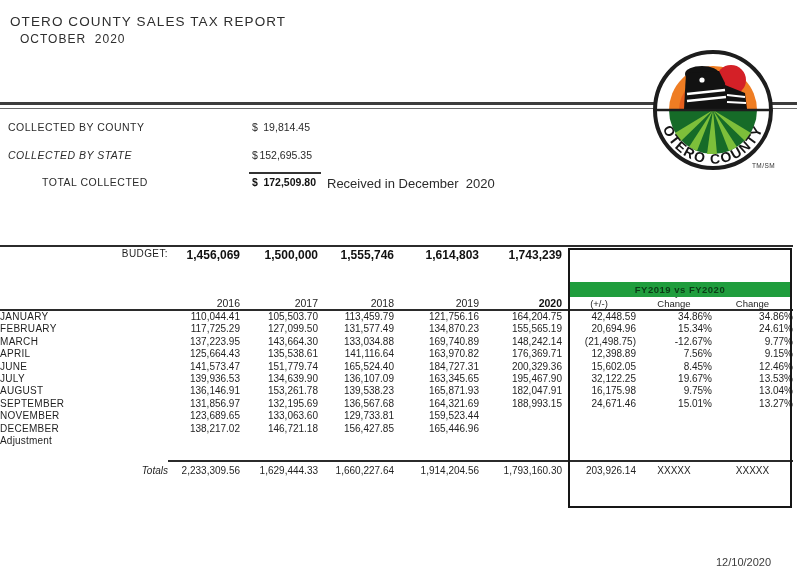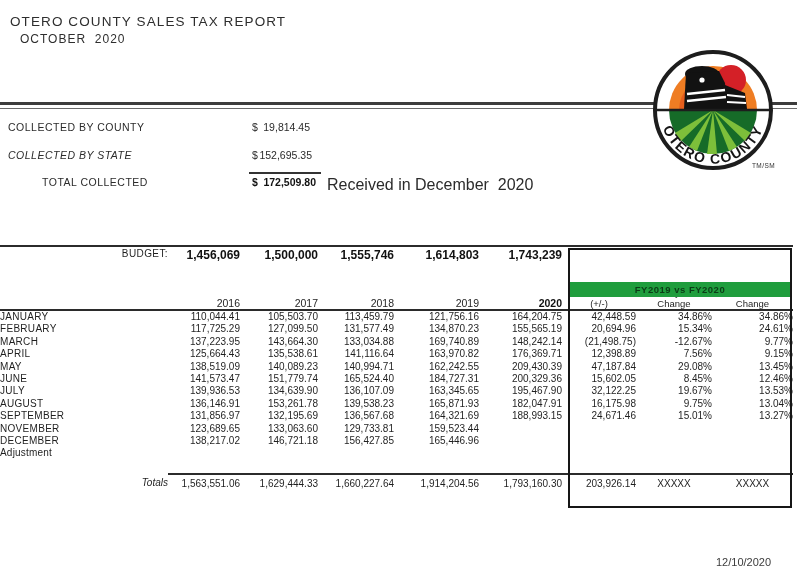--- a/index.html
+++ b/index.html
@@ -12,21 +12,21 @@
   .subtitle{position:absolute;left:20px;top:32px;font-size:12px;letter-spacing:1px;color:#2e2e2e;white-space:pre;}
   .rule-top{position:absolute;left:0;top:102px;width:797px;height:3px;border-top:3px solid #3c3c3c;border-bottom:1.5px solid #6a6a6a;}
   
   .logo{position:absolute;left:645px;top:47px;width:136px;height:126px;}
   .tm{position:absolute;left:752px;top:162px;font-size:6.5px;color:#333;letter-spacing:.4px;}
   
   .c-label{position:absolute;font-size:10.5px;letter-spacing:.5px;color:#2b2b2b;white-space:nowrap;}
   .money{position:absolute;display:flex;justify-content:space-between;font-size:10.5px;color:#2b2b2b;}
   .money.bold{font-weight:bold;color:#111;}
   .overline{position:absolute;left:249px;top:172px;width:72px;border-top:2px solid #333;}
-  .note{position:absolute;left:327px;top:176px;font-size:16px;color:#2b2b2b;white-space:pre;}
+  .note{position:absolute;left:327px;top:176px;font-size:13px;color:#2b2b2b;white-space:pre;}
   
   .tbl-topline{position:absolute;left:0;top:245px;width:793px;border-top:2.5px solid #2b2b2b;}
   table.rpt{position:absolute;left:0;top:248px;width:793px;border-collapse:collapse;table-layout:fixed;font-size:10px;color:#1f1f1f;}
   table.rpt td{padding:0;white-space:nowrap;overflow:visible;}
   tr.budget{height:20px;}
   td.blab{text-align:right;font-size:10px;letter-spacing:.4px;vertical-align:top;padding-top:3px;}
   td.bval{text-align:right;font-weight:bold;font-size:12px;vertical-align:top;padding-top:3px;color:#111;}
   tr.years{height:42px;}
   tr.years td{border-bottom:2.5px solid #2b2b2b;vertical-align:bottom;}
   td.yr{text-align:right;padding-right:13px;font-size:10.5px;padding-bottom:2px;}
@@ -189,31 +189,20 @@
           <td class="num">125,664.43</td>
           <td class="num">135,538.61</td>
           <td class="num">141,116.64</td>
           <td class="num">163,970.82</td>
           <td class="num">176,369.71</td>
           <td class="num">12,398.89</td>
           <td class="num">7.56%</td>
           <td class="pl">9.15%</td>
         </tr>
     <tr class="dr">
-          <td class="c-m">MAY</td>
-          <td class="num">138,519.09</td>
-          <td class="num">140,089.23</td>
-          <td class="num">140,994.71</td>
-          <td class="num">162,242.55</td>
-          <td class="num">209,430.39</td>
-          <td class="num">47,187.84</td>
-          <td class="num">29.08%</td>
-          <td class="pl">13.45%</td>
-        </tr>
-    <tr class="dr">
           <td class="c-m">JUNE</td>
           <td class="num">141,573.47</td>
           <td class="num">151,779.74</td>
           <td class="num">165,524.40</td>
           <td class="num">184,727.31</td>
           <td class="num">200,329.36</td>
           <td class="num">15,602.05</td>
           <td class="num">8.45%</td>
           <td class="pl">12.46%</td>
         </tr>
@@ -283,21 +272,21 @@
           <td class="num"></td>
           <td class="pl"></td>
         </tr>
 
     <tr class="sp">
           <td colspan="9"></td>
         </tr>
 
     <tr class="totals">
       <td class="tlab">Totals</td>
-      <td class="num lined">1,563,551.06</td>
+      <td class="num lined">2,233,309.56</td>
       <td class="num lined">1,629,444.33</td>
       <td class="num lined">1,660,227.64</td>
       <td class="num lined">1,914,204.56</td>
       <td class="num lined">1,793,160.30</td>
       <td class="num lined">203,926.14</td>
       <td class="xc lined">XXXXX</td>
       <td class="xc lined">XXXXX</td>
     </tr>
   </tbody>
     </table>

